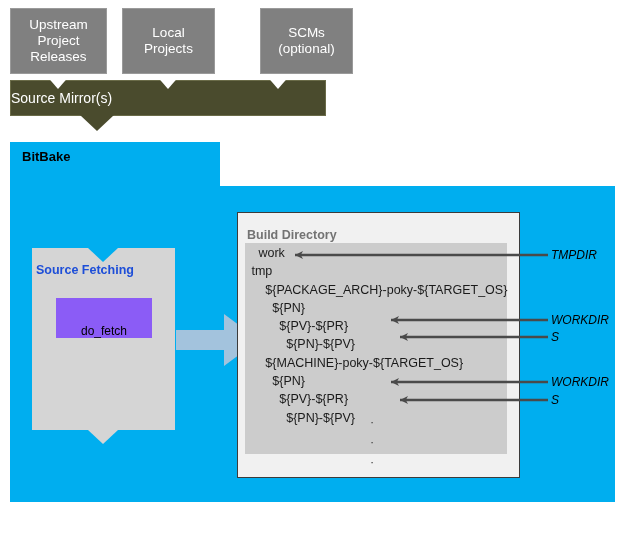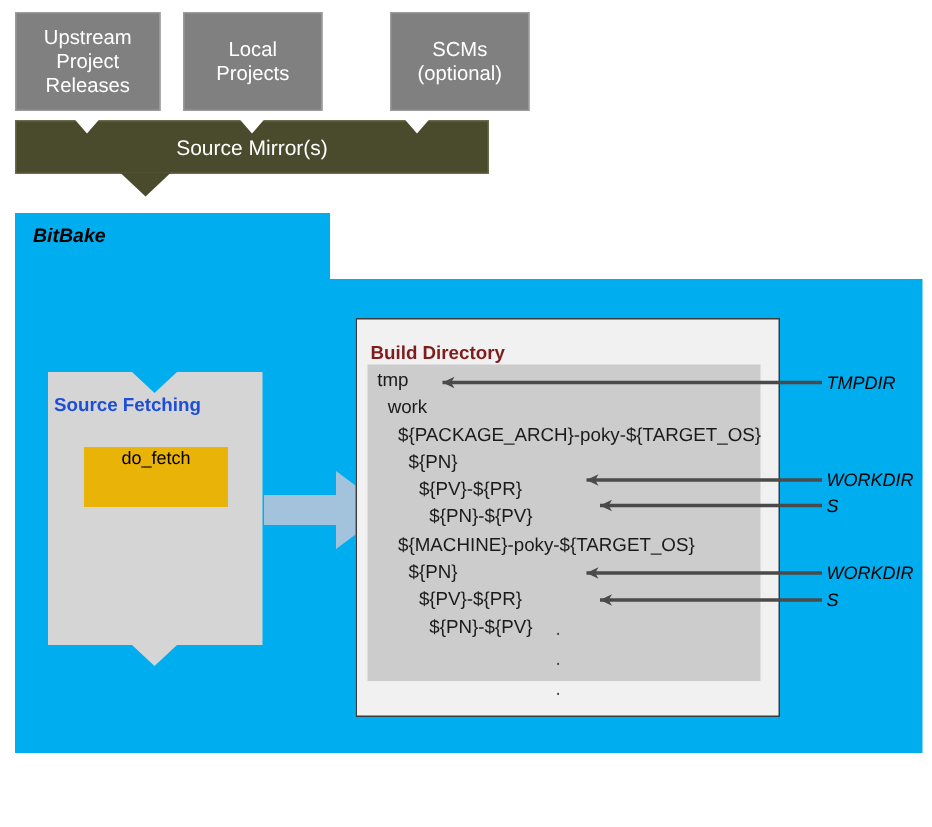--- a/index.html
+++ b/index.html
@@ -38,59 +38,59 @@
   .notch-blue{
     position:absolute;width:0;height:0;
     border-left:15px solid transparent;border-right:15px solid transparent;
     border-top:14px solid #00aeef;z-index:7;
   }
 
   .mirror-bar{
     position:absolute;left:10px;top:80px;width:316px;height:36px;
     background:#4a4b2d;border:1px solid #6a6b48;box-sizing:border-box;
     color:#ffffff;font-size:14px;display:flex;align-items:center;
-    justify-content:center;z-index:3;
+    justify-content:flex-start;z-index:3;
   }
 
   
   .bb-top{position:absolute;left:10px;top:142px;width:210px;height:360px;background:#00aeef;}
   .bb-right{position:absolute;left:220px;top:186px;width:395px;height:316px;background:#00aeef;}
   .bb-label{
     position:absolute;left:22px;top:149px;color:#000000;
-    font-size:13px;font-weight:bold;z-index:8;font-style:italic;
+    font-size:13px;font-weight:bold;z-index:8;
   }
 
   
   .fetch-panel{
     position:absolute;left:32px;top:248px;width:143px;height:182px;
     background:#d5d5d5;z-index:5;
   }
   .fetch-title{
     position:absolute;left:36px;top:263px;font-size:12.5px;
     font-weight:bold;color:#1d4ed8;z-index:8;
   }
   .task-box{
     position:absolute;left:56px;width:96px;height:40px;
-    background:#eab308;color:#000000;font-size:12px;
-    display:flex;align-items:flex-start;justify-content:center;z-index:8;
+    background:#8b5cf6;color:#000000;font-size:12px;
+    display:flex;align-items:flex-end;justify-content:center;z-index:8;
   }
   #task-fetch{top:298px;}
   #task-unpack{top:357px;}
 
   
   .big-arrow{position:absolute;left:176px;top:312px;width:84px;height:56px;z-index:6;}
 
   
   .bd-panel{
     position:absolute;left:237px;top:212px;width:283px;height:266px;
     background:#f1f1f1;border:1.5px solid #3b3b3b;box-sizing:border-box;z-index:6;
   }
   .bd-title{
     position:absolute;left:247px;top:228px;font-size:12.5px;
-    font-weight:bold;color:#7f1d1d;z-index:9;
+    font-weight:bold;color:#737373;z-index:9;
   }
   .tree-area{
     position:absolute;left:245px;top:243px;width:262px;height:211px;
     background:#cccccc;z-index:7;
   }
   .tree{
     position:absolute;left:248px;top:244px;width:258px;z-index:9;
     font-size:12.5px;color:#1a1a1a;line-height:18.3px;
   }
   .tree div{white-space:pre;}
@@ -153,22 +153,22 @@
 
   <svg class="big-arrow" viewBox="0 0 84 56">
     <polygon points="0,18 48,18 48,2 83,28 48,54 48,38 0,38" fill="#a3c3dd"></polygon>
   </svg>
 
   <div class="bd-panel"></div>
   <div class="bd-title">Build Directory</div>
   <div class="tree-area"></div>
 
   <div class="tree" id="dir-tree">
+      <div>   work</div>
       <div> tmp</div>
-      <div>   work</div>
       <div>     ${PACKAGE_ARCH}-poky-${TARGET_OS}</div>
       <div>       ${PN}</div>
       <div>         ${PV}-${PR}</div>
       <div>           ${PN}-${PV}</div>
       <div>     ${MACHINE}-poky-${TARGET_OS}</div>
       <div>       ${PN}</div>
       <div>         ${PV}-${PR}</div>
       <div>           ${PN}-${PV}</div>
     </div>
   <div class="dots">·<br>·<br>·</div>

